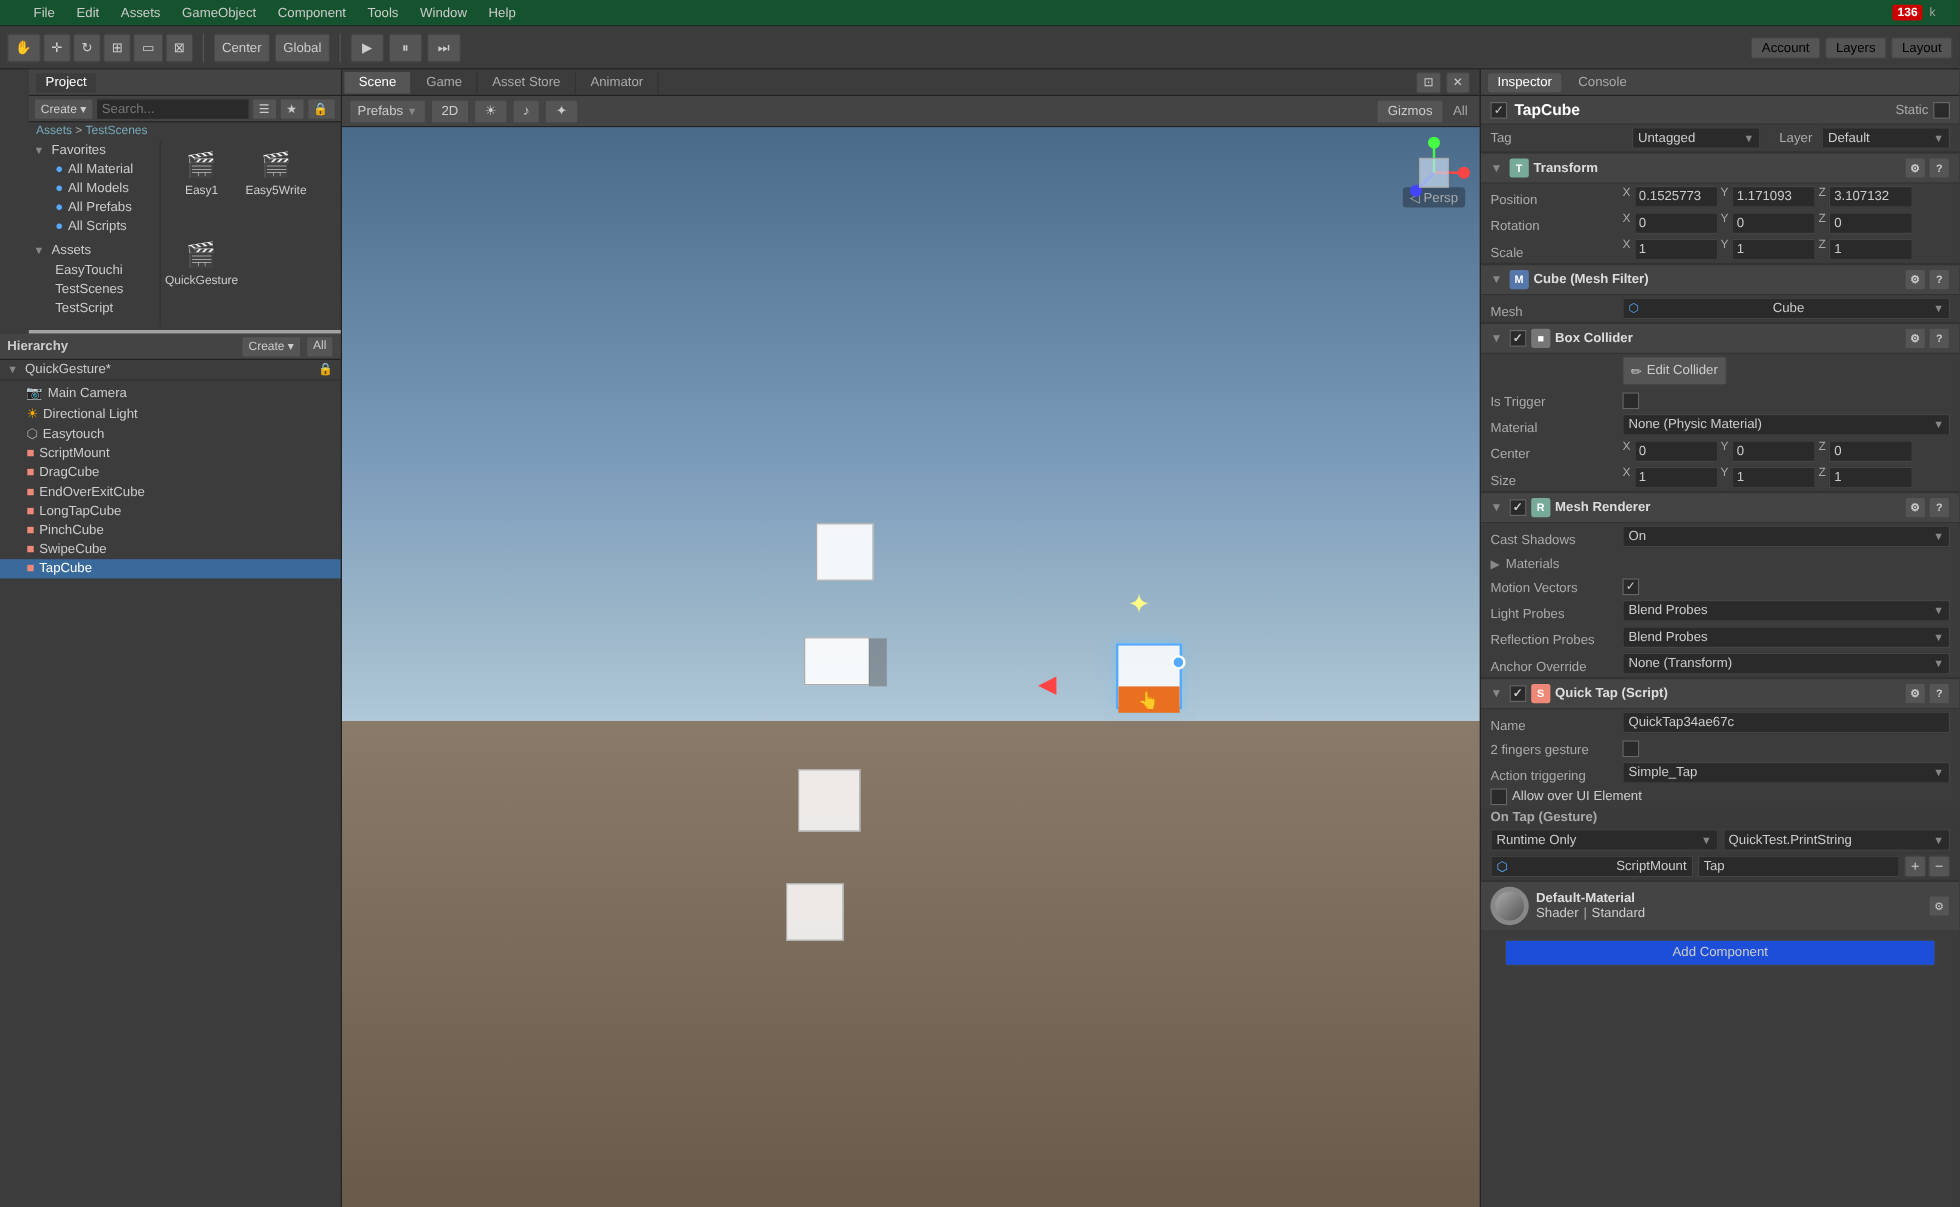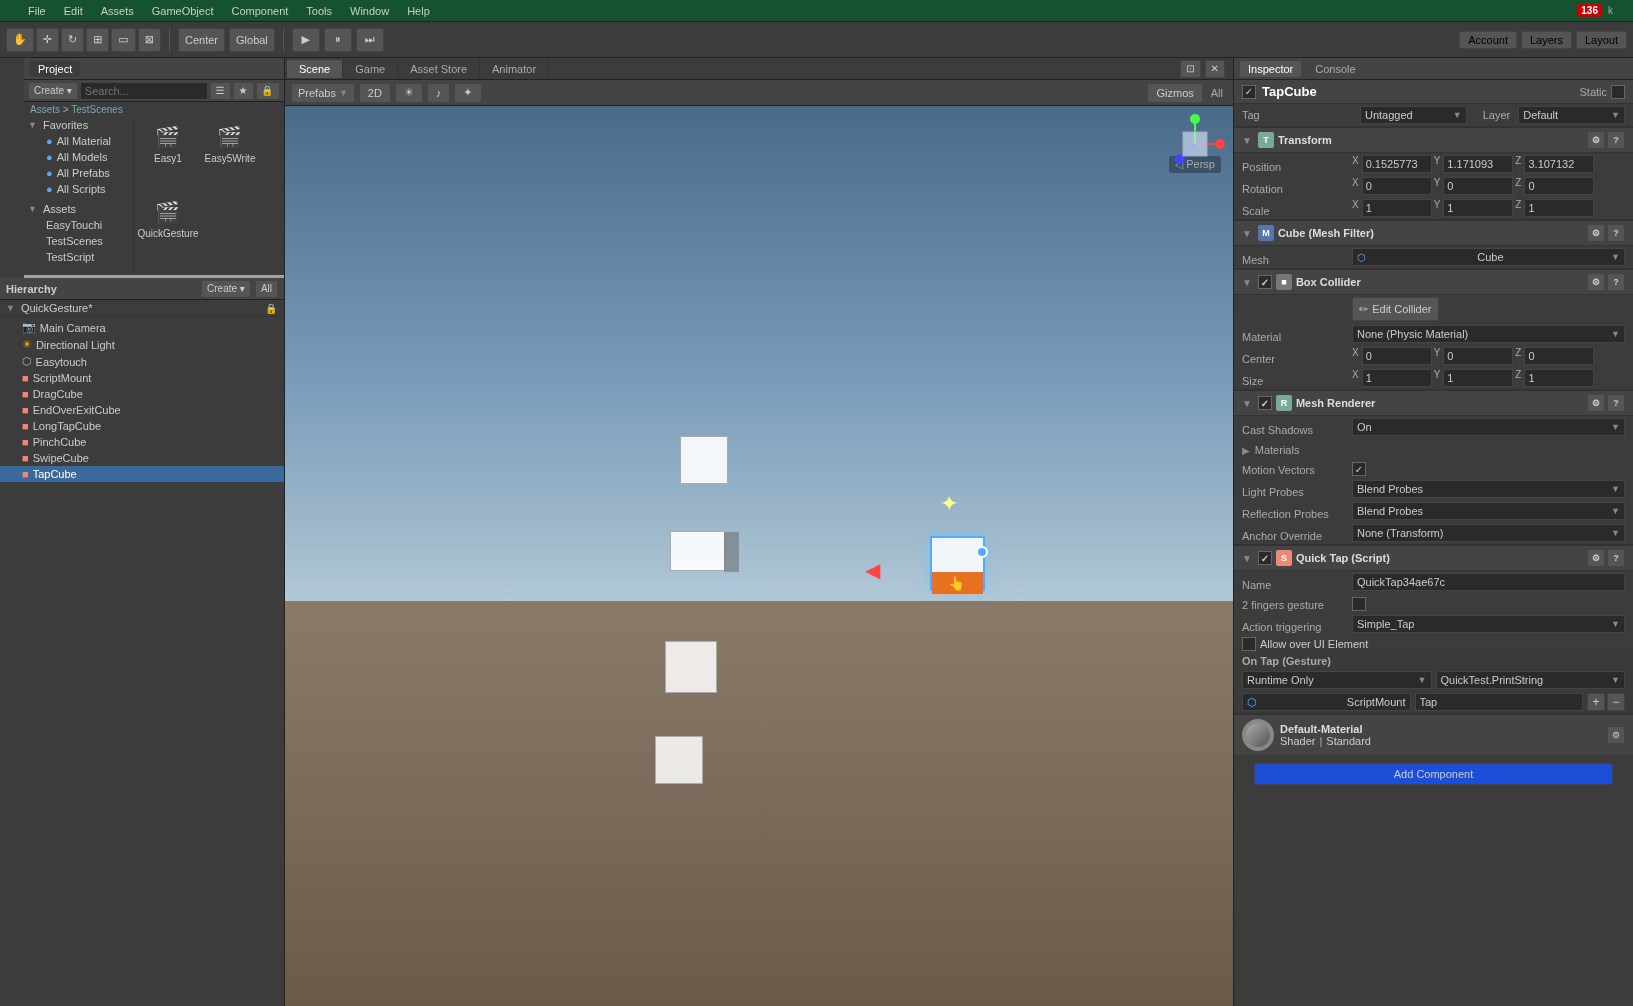--- a/index.html
+++ b/index.html
@@ -433,20 +433,24 @@
         </div>
       </div>
 
       <div class="insp-row">
         <button class="toolbar-btn" style="margin-left:110px;">
           <span style="margin-right:4px;">✏</span>
           <span>Edit Collider</span>
         </button>
       </div>
       <div class="insp-row">
+        <span class="insp-label">Is Trigger</span>
+        <div class="checkbox"></div>
+      </div>
+      <div class="insp-row">
         <span class="insp-label">Material</span>
         <div class="dropdown-field">
           <span>None (Physic Material)</span>
           <span class="caret">▼</span>
         </div>
       </div>
       <div class="insp-row">
         <span class="insp-label">Center</span>
         <div class="xyz-group">
           <span class="xyz-label">X</span>

